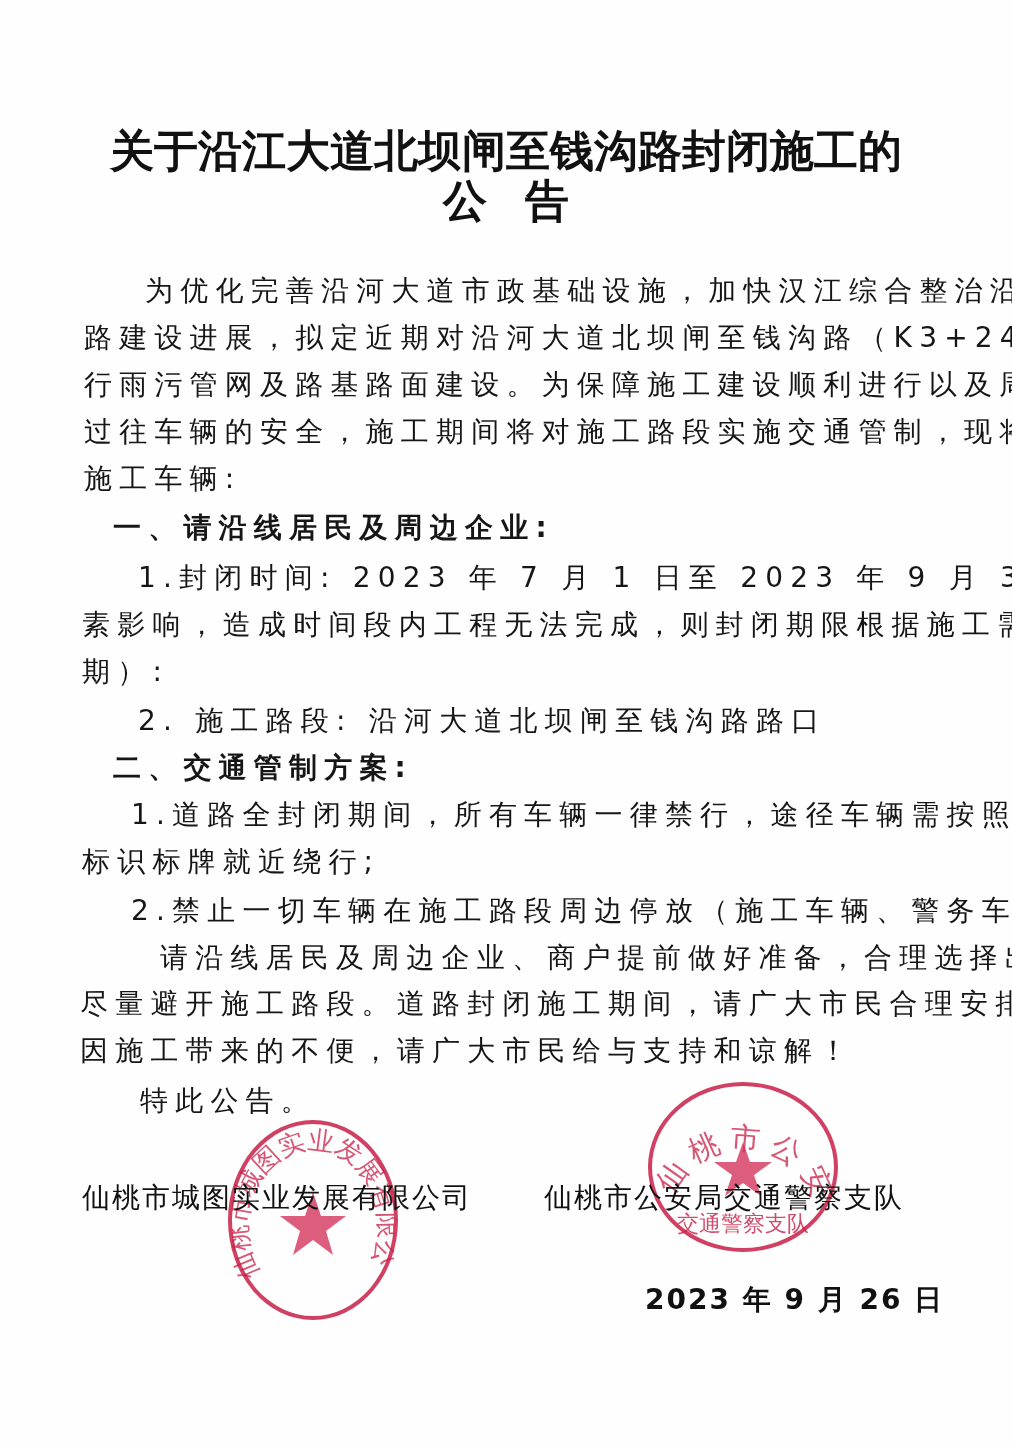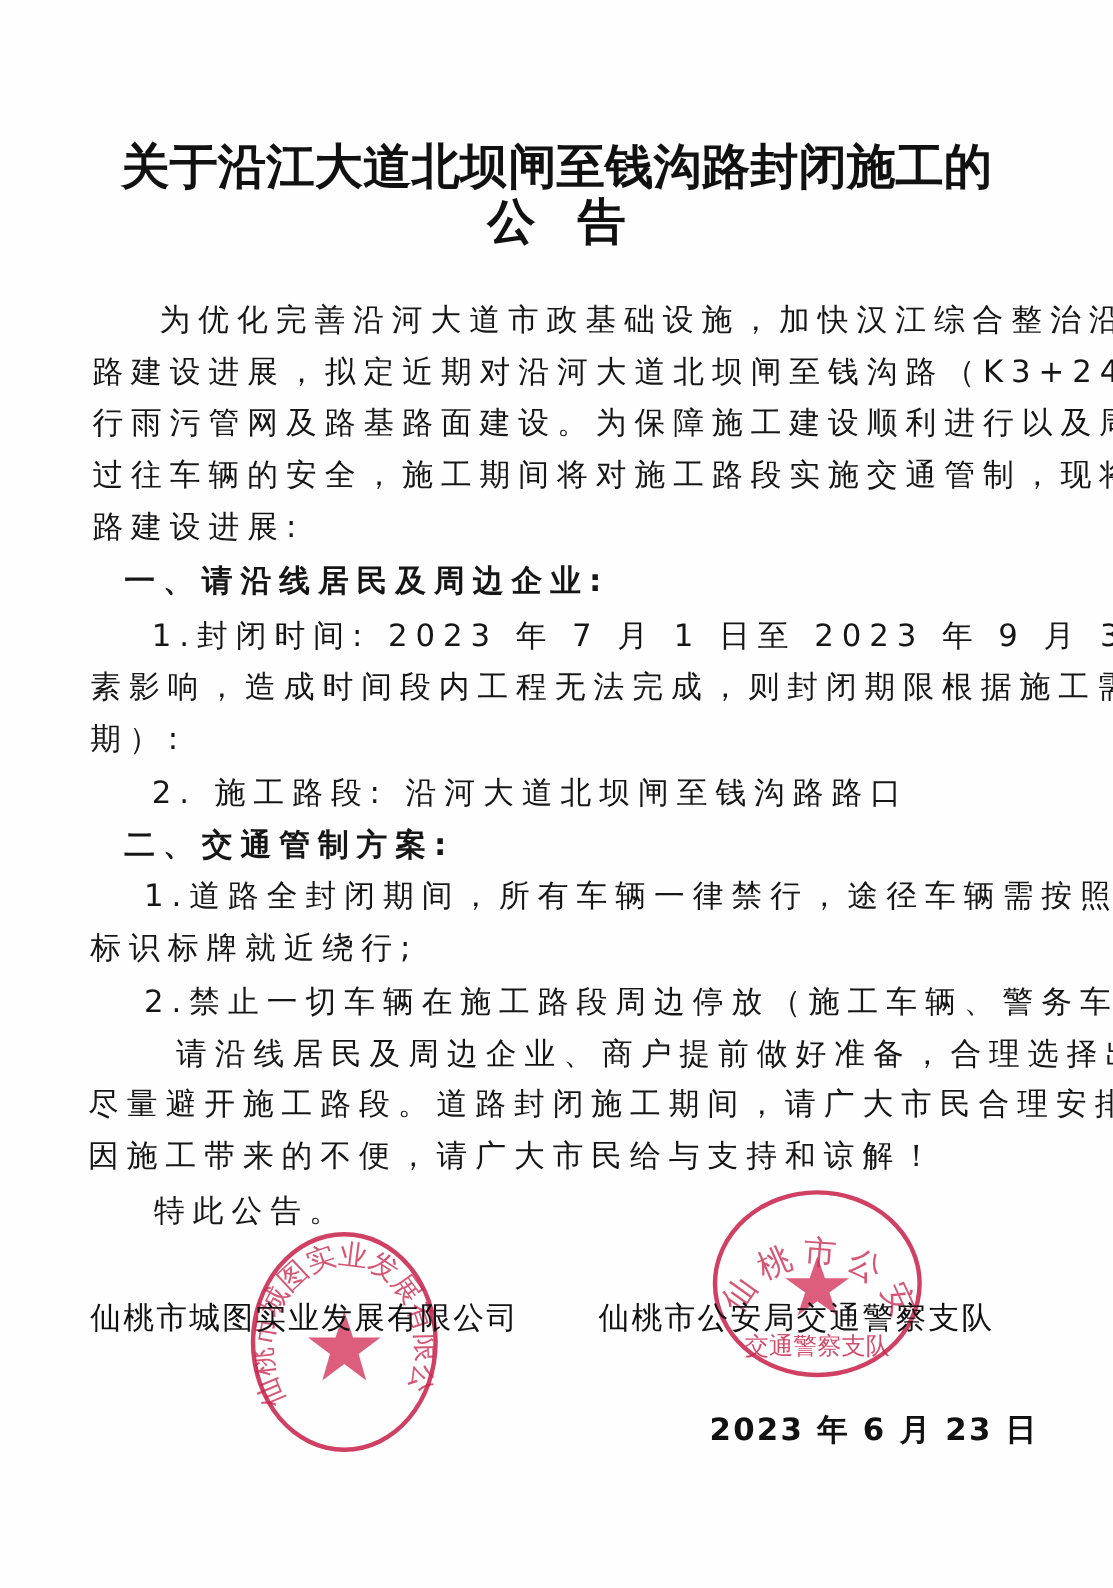--- a/index.html
+++ b/index.html
@@ -76,21 +76,21 @@
 
 <div class="page">
 
   <div class="title l1">关于沿江大道北坝闸至钱沟路封闭施工的</div>
   <div class="title l2">公告</div>
 
   <div class="line" style="left:145px; top:273px;">为优化完善沿河大道市政基础设施，加快汉江综合整治沿河大道道</div>
   <div class="line" style="left:84px; top:320px;">路建设进展，拟定近期对沿河大道北坝闸至钱沟路（K3+240-K4+800）进</div>
   <div class="line" style="left:84px; top:367px;">行雨污管网及路基路面建设。为保障施工建设顺利进行以及周边群众和</div>
   <div class="line" style="left:84px; top:414px;">过往车辆的安全，施工期间将对施工路段实施交通管制，现将有关事项</div>
-  <div class="line" style="left:84px; top:461px;">路建设进展:</div>
+  <div class="line" style="left:84px; top:461px;">施工车辆:</div>
 
   <div class="line bold" style="left:113px; top:510px;">一、请沿线居民及周边企业:</div>
   <div class="line" style="left:138px; top:560px;">1.封闭时间: 2023 年 7 月 1 日至 2023 年 9 月 30 日（如遇不可抗因</div>
   <div class="line" style="left:82px; top:607px;">素影响，造成时间段内工程无法完成，则封闭期限根据施工需求适当延</div>
   <div class="line" style="left:82px; top:654px;">期）:</div>
   <div class="line" style="left:138px; top:703px;">2. 施工路段: 沿河大道北坝闸至钱沟路路口</div>
 
   <div class="line bold" style="left:113px; top:750px;">二、交通管制方案:</div>
   <div class="line" style="left:131px; top:797px;">1.道路全封闭期间，所有车辆一律禁行，途径车辆需按照临时交通</div>
   <div class="line" style="left:82px; top:844px;">标识标牌就近绕行;</div>
@@ -122,15 +122,15 @@
       <text font-size="30" fill="rgba(200,30,70,0.75)" font-family="DejaVu Sans, sans-serif" letter-spacing="8">
         <textPath href="#arcR">仙桃市公安局</textPath>
       </text>
       <polygon points="91,56 98,76 120,76 102,89 109,110 91,97 73,110 80,89 62,76 84,76" fill="rgba(210,40,80,0.75)"></polygon>
       <text x="91" y="145" font-size="22" text-anchor="middle" fill="rgba(200,30,70,0.8)" font-family="DejaVu Sans, sans-serif">交通警察支队</text>
     </svg>
   </div>
 
   <div class="sig" style="left:82px; top:1180px;">仙桃市城图实业发展有限公司</div>
   <div class="sig" style="left:544px; top:1180px;">仙桃市公安局交通警察支队</div>
-  <div class="date" style="left:645px; top:1282px;">2023 年 6 月 23 日</div>
+  <div class="date" style="left:645px; top:1282px;">2023 年 9 月 26 日</div>
 
 </div>
 
 </body></html>

